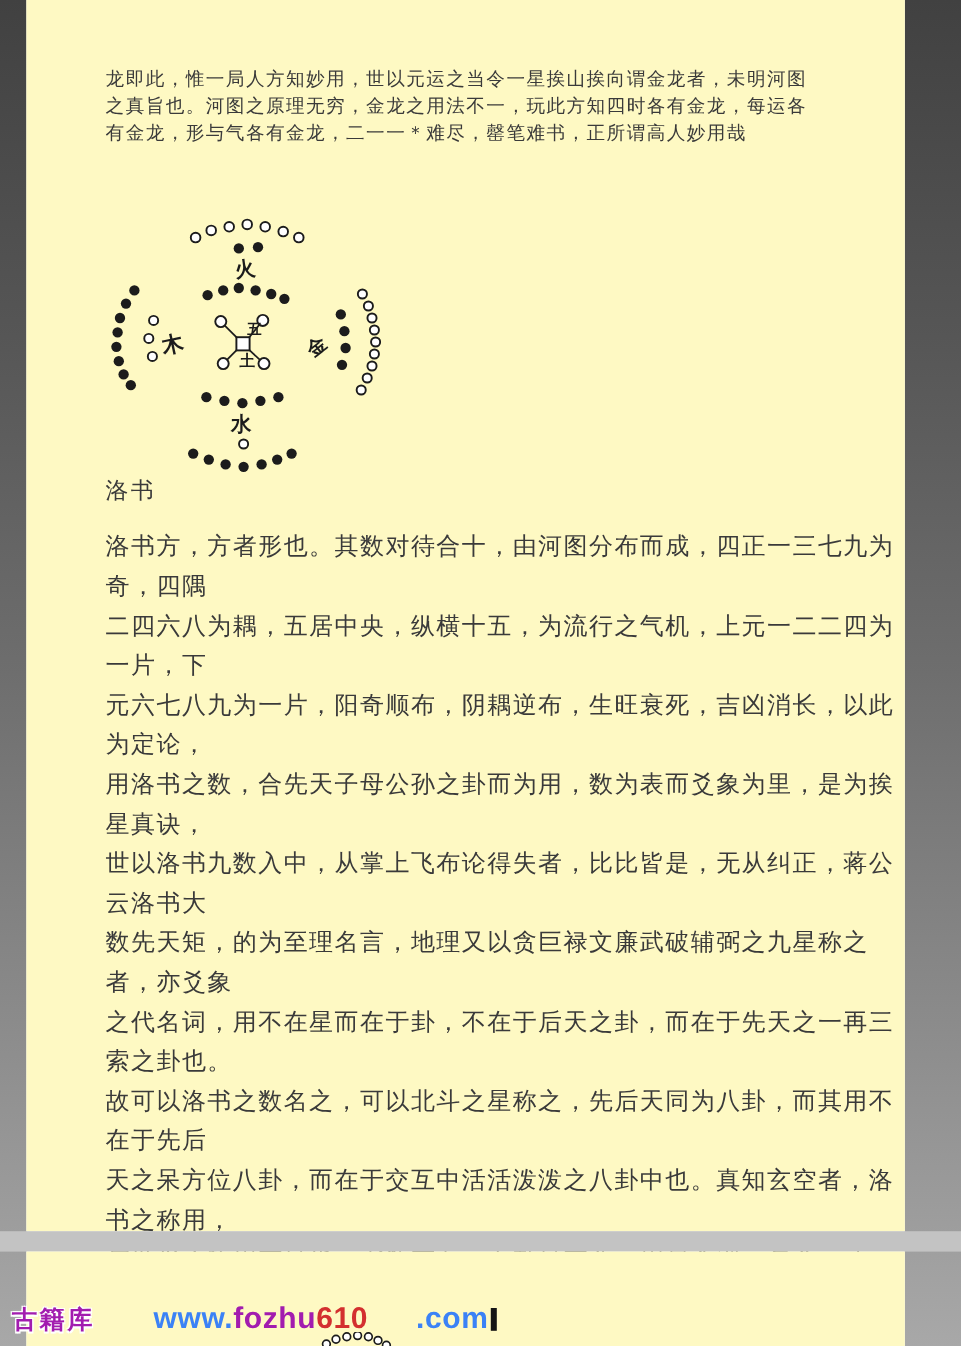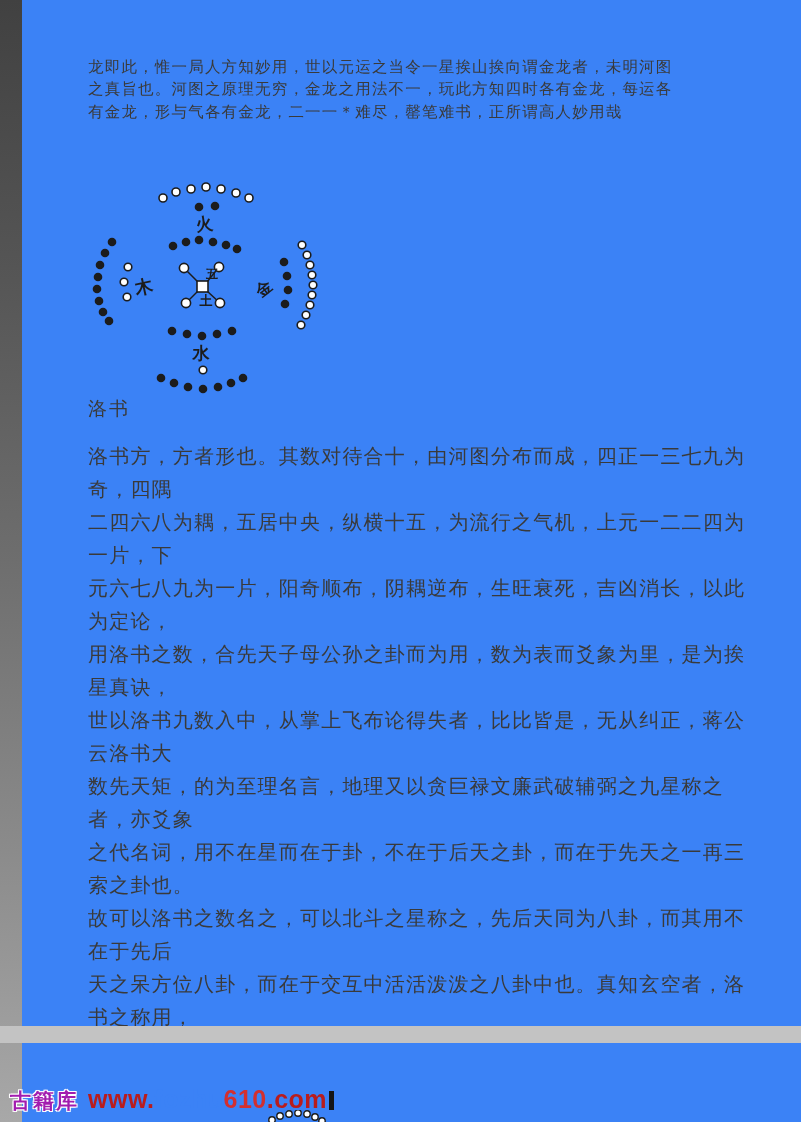--- a/index.html
+++ b/index.html
@@ -7,21 +7,21 @@
     position:relative;
     width:801px;height:1122px;
     background:#ffffff;
     font-family:"Liberation Serif", serif;
     overflow:hidden;
   }
   .edge-bar{position:absolute;top:0;height:1122px;
     background:linear-gradient(180deg,#414141 0%,#565656 25%,#6e6e6e 50%,#8a8a8a 75%,#a8a8a8 100%);}
   .edge-left{left:0;width:22px;}
   .edge-right{left:754px;width:47px;}
-  .page{position:absolute;background:#3b82f6;padding-left:47px;}
+  .page{position:absolute;background:#fef9c3;}
   .page1{left:22px;top:0;width:732px;height:1026px;}
   .divider-band{position:absolute;left:0;top:1026px;width:801px;height:17px;background:#c3c3c3;}
   .page2{left:22px;top:1043px;width:732px;height:79px;}
 
   .para{
     position:absolute;
     color:#3a3a3a;
     white-space:pre-line;
     letter-spacing:1.2px;
     overflow:hidden;
@@ -41,22 +41,22 @@
     position:absolute;left:10px;top:1085px;
     display:flex;align-items:baseline;gap:9px;
     font-family:"Liberation Sans",sans-serif;
   }
   .wm-logo{
     font-size:21px;font-weight:bold;color:#a21caf;letter-spacing:2px;
     font-family:"Liberation Serif",serif;
     text-shadow:-1px -1px 0 #fff,1px -1px 0 #fff,-1px 1px 0 #fff,1px 1px 0 #fff,0 0 2px #fff;
   }
   .wm-url{font-size:25px;font-weight:bold;letter-spacing:0.5px;white-space:nowrap;}
-  .wm-black{color:#b91c1c;}
-  .wm-green{color:#3b82f6;text-align:right;}
+  .wm-black{color:#3b82f6;margin-left:40px;}
+  .wm-green{color:#a21caf;text-align:right;}
   .wm-red{color:#d32f2f;}
   .wm-cut{display:inline-block;width:5px;height:19px;background:#151515;margin-left:2px;transform:translateY(2px);}
   .frag{position:absolute;left:243px;top:67px;}
   .frag circle{fill:#ffffff;stroke:#1c1c1c;stroke-width:1.4;}
 </style>
 </head>
 <body>
 
 <div class="edge-bar edge-left"></div>
 <div class="edge-bar edge-right"></div>

